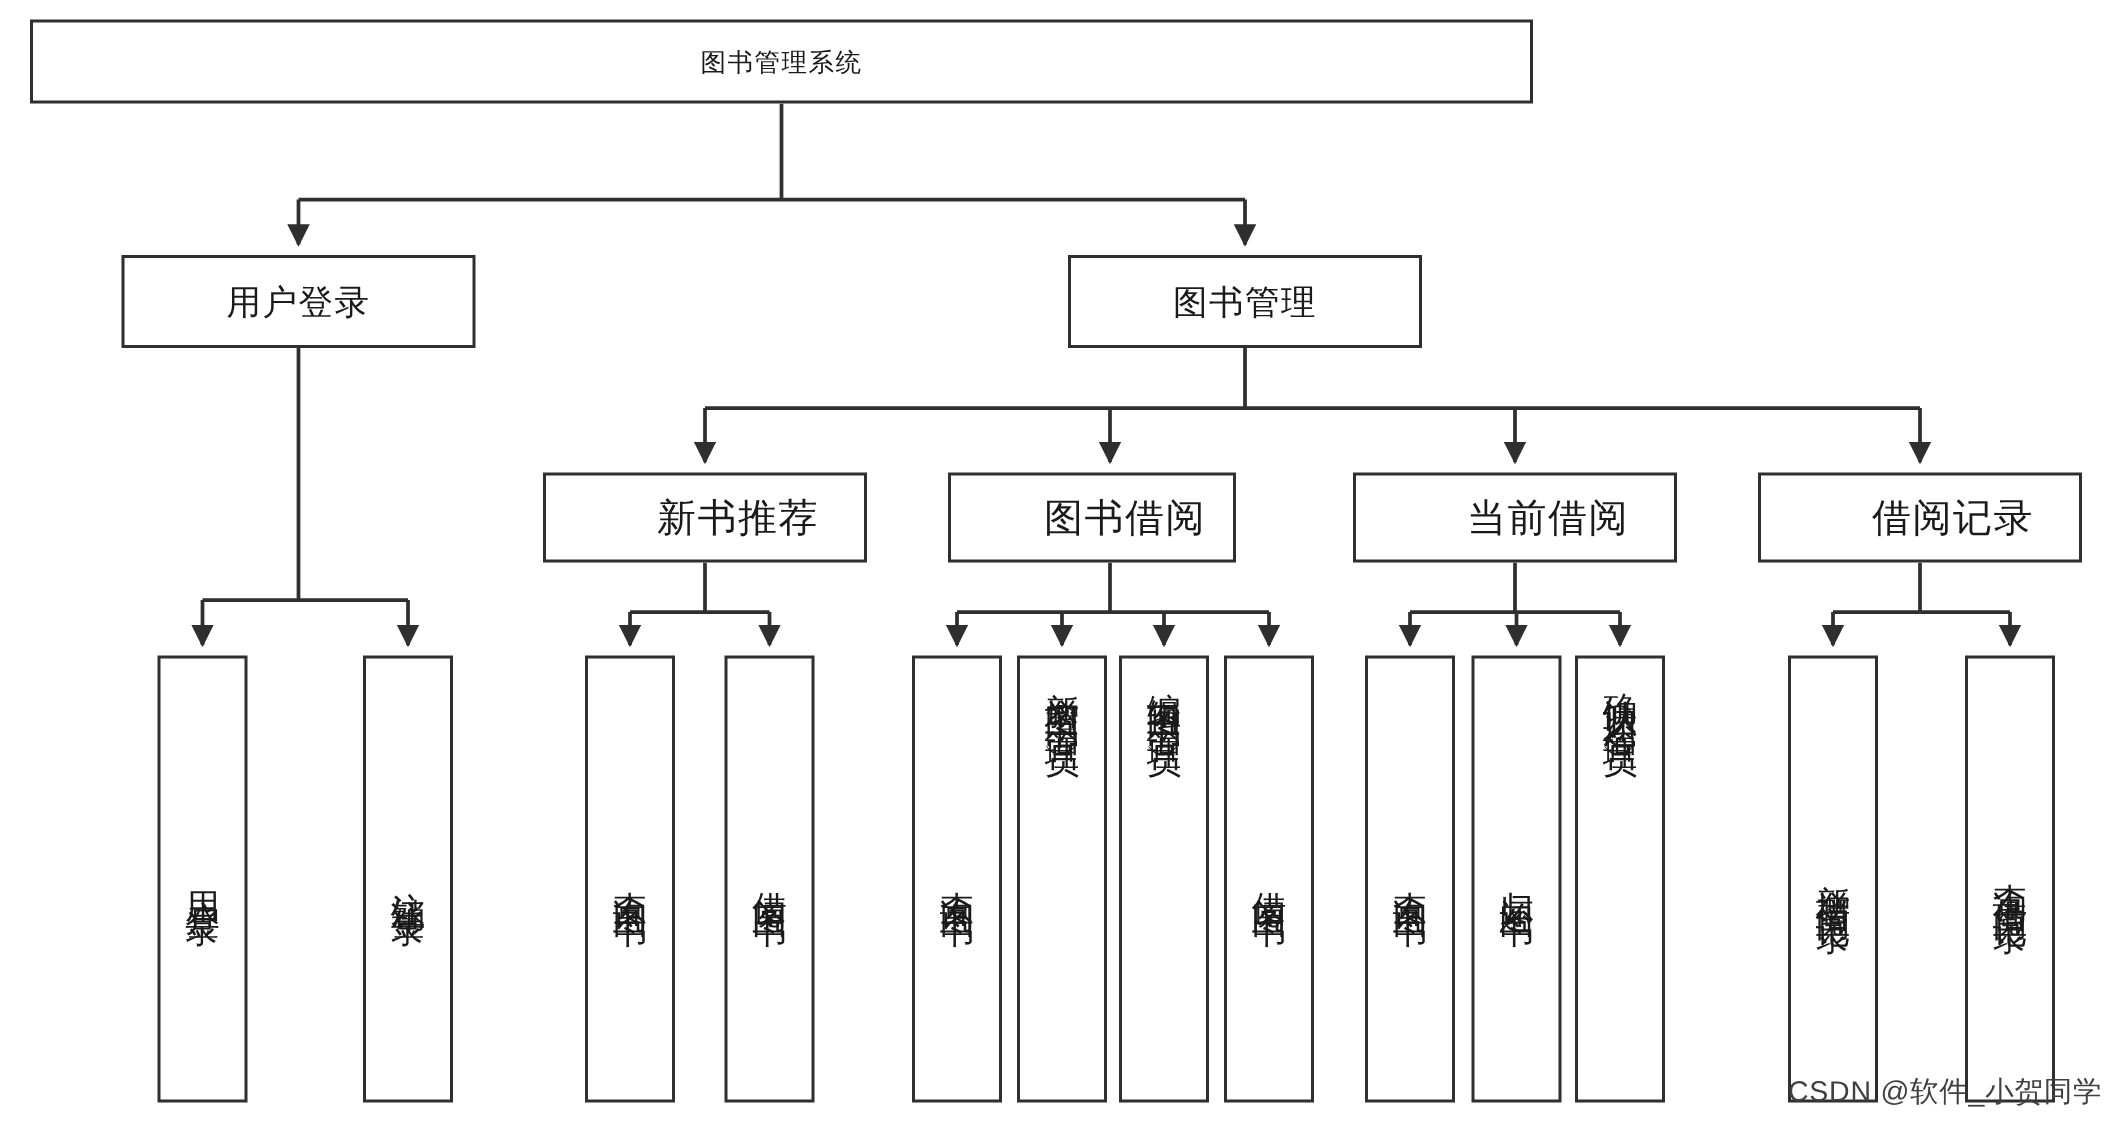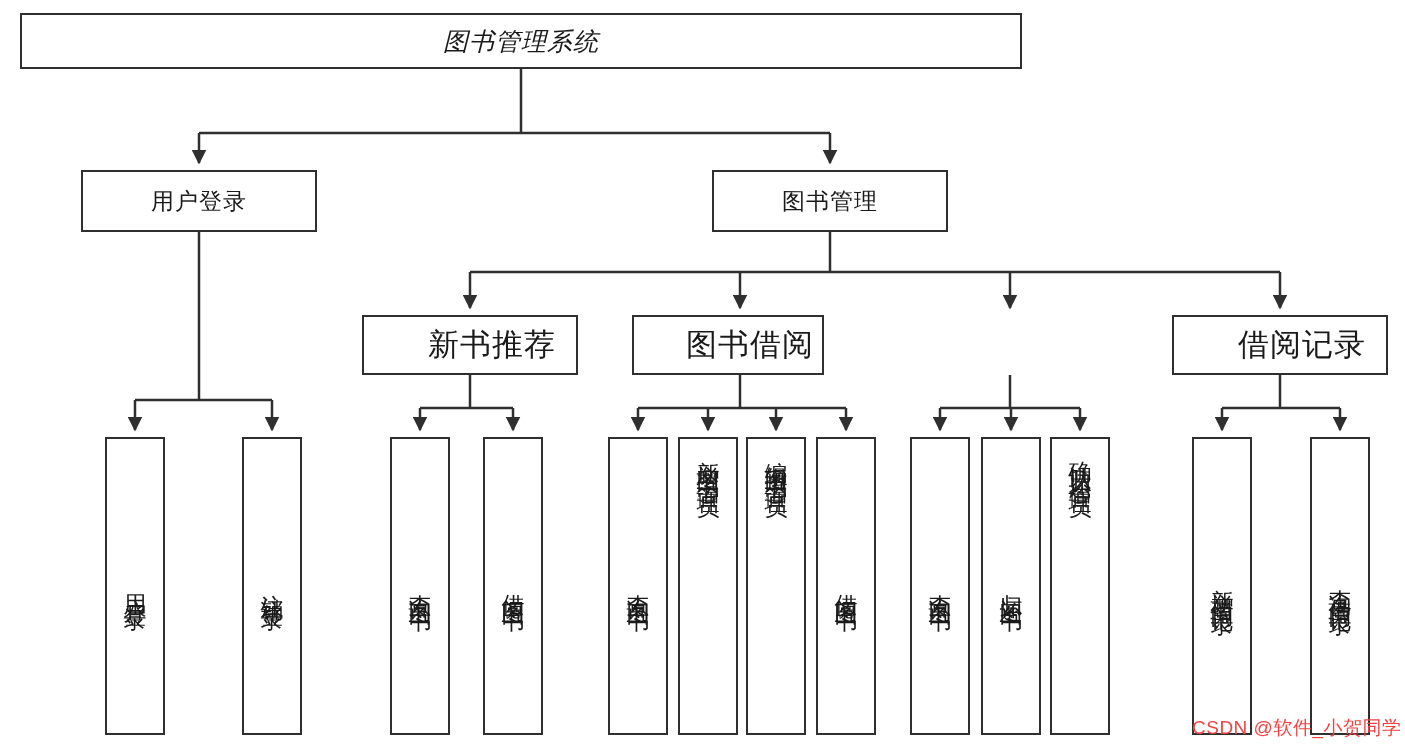--- a/index.html
+++ b/index.html
@@ -29,23 +29,23 @@
     position: absolute;
     box-sizing: border-box;
     background: #ffffff;
     border: 2.5px solid #2f2f2f;
     display: flex;
     align-items: center;
     justify-content: center;
     color: #1a1a1a;
     z-index: 2;
   }
-  .node.root        { font-size: 25px; letter-spacing: 1px; font-style: italic; }
+  .node.root        { font-size: 17px; letter-spacing: 1px; }
   .node.level2      { font-size: 23px; letter-spacing: 1px; }
-  .node.level3      { font-size: 31px; letter-spacing: 1px; padding-left: 44px; }
+  .node.level3      { font-size: 26px; letter-spacing: 1px; padding-left: 44px; }
   .node.leaf {
     font-size: 23px;
     align-items: flex-start;
     justify-content: center;
     padding-top: 0px;
   }
   .vtext {
     writing-mode: vertical-rl;
     text-orientation: upright;
     letter-spacing: 5px;
@@ -131,20 +131,23 @@
   <div class="node level2" style="left: 712px; top: 170px; width: 236px; height: 62px; align-items: center;">
     <span>图书管理</span>
   </div>
 
   <div class="node level3" style="left: 362px; top: 315px; width: 216px; height: 60px;">
     <span>新书推荐</span>
   </div>
   <div class="node level3" style="left: 632px; top: 315px; width: 192px; height: 60px; text-align: right;">
     <span>图书借阅</span>
   </div>
+  <div class="node level3" style="left: 902px; top: 315px; width: 216px; height: 60px;">
+    <span>当前借阅</span>
+  </div>
   <div class="node level3" style="left: 1172px; top: 315px; width: 216px; height: 60px; font-family: Liberation Mono, monospace;">
     <span>借阅记录</span>
   </div>
 
   <div class="node leaf" style="left: 105px; top: 437px; width: 60px; height: 298px;">
     <div class="leaf-inner">
         <span class="vtext">用户登录</span>
       </div>
   </div>
   <div class="node leaf" style="left: 242px; top: 437px; width: 60px; height: 298px;">
@@ -201,15 +204,15 @@
     <div class="leaf-inner">
         <span class="vtext">新增借阅记录</span>
       </div>
   </div>
   <div class="node leaf" style="left: 1310px; top: 437px; width: 60px; height: 298px;">
     <div class="leaf-inner">
         <span class="vtext">查询借阅记录</span>
       </div>
   </div>
 
-  <div class="watermark" style="left: 1192px; top: 715px; color: #ef4444;">CSDN @软件_小贺同学</div>
+  <div class="watermark" style="left: 1192px; top: 715px; color: #404040;">CSDN @软件_小贺同学</div>
 
 </div>
 
 </body></html>

